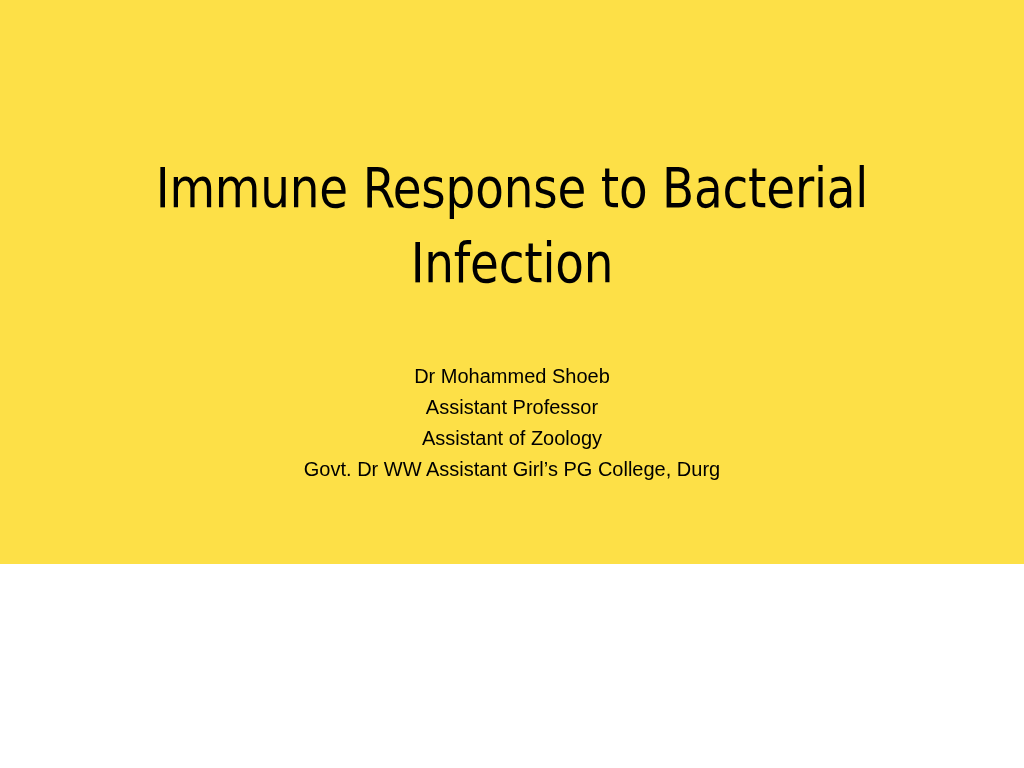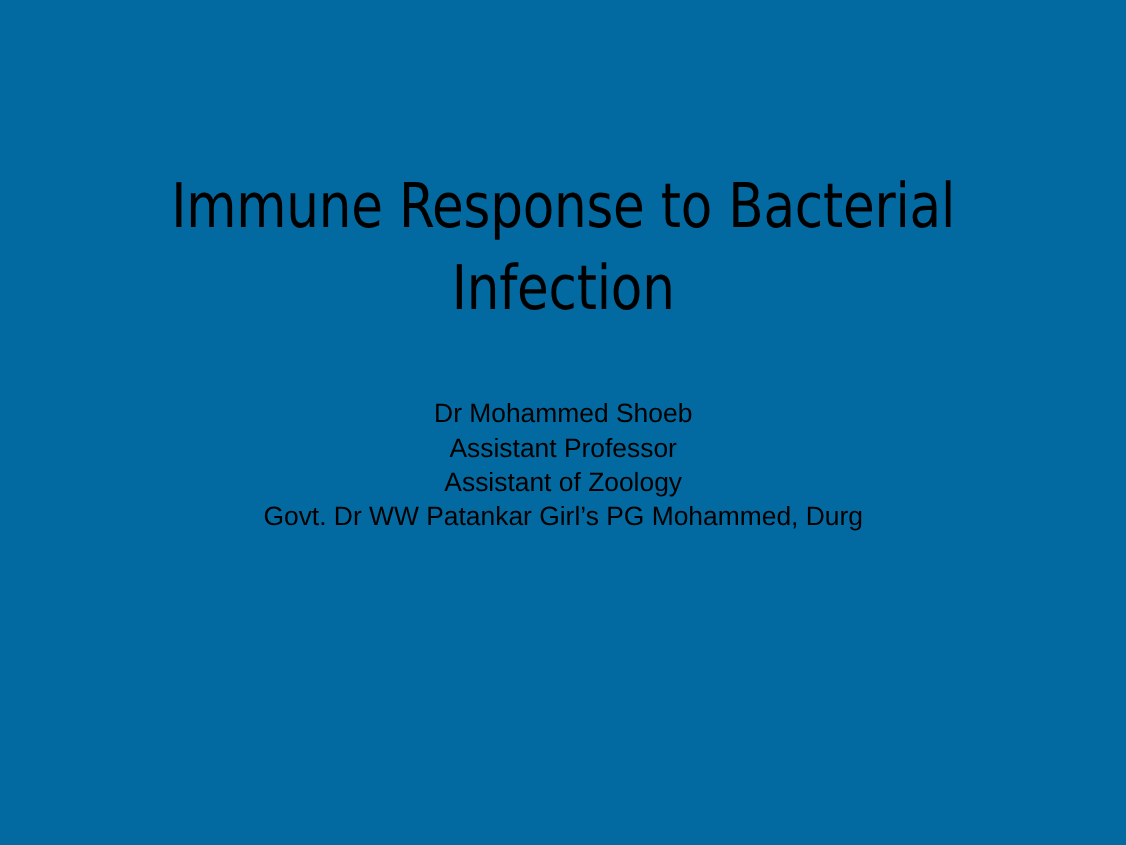--- a/index.html
+++ b/index.html
@@ -12,22 +12,22 @@
     height: 768px;
     background: #ffffff;
     font-family: "Liberation Sans", sans-serif;
     color: #000000;
     overflow: hidden;
   }
 
   .slide {
     position: relative;
     width: 1024px;
-    height: 768px;
-    background: #0369a1;
+    height: 564px;
+    background: #fde047;
     box-sizing: border-box;
   }
 
   
   .title-block {
     position: absolute;
     left: 112px;
     top: 150px;
     width: 800px;
     text-align: center;
@@ -49,36 +49,36 @@
   .subtitle-block {
     position: absolute;
     left: 112px;
     top: 361px;
     width: 800px;
     text-align: center;
   }
   .subtitle-line {
     margin: 0;
     font-family: "Liberation Sans", sans-serif;
-    font-size: 24px;
+    font-size: 20px;
     font-weight: 400;
     line-height: 31px;
     color: #000000;
     white-space: nowrap;
   }
 </style>
 </head>
 <body>
 
 <div class="slide">
 
   <div class="title-block">
     <h1 class="slide-title">Immune Response to Bacterial Infection</h1>
   </div>
 
   <div class="subtitle-block">
     <p class="subtitle-line">Dr Mohammed Shoeb</p>
     <p class="subtitle-line">Assistant Professor</p>
     <p class="subtitle-line">Assistant of Zoology</p>
-    <p class="subtitle-line">Govt. Dr WW Patankar Girl’s PG Mohammed, Durg</p>
+    <p class="subtitle-line">Govt. Dr WW Assistant Girl’s PG College, Durg</p>
   </div>
 
 </div>
 
 </body></html>

